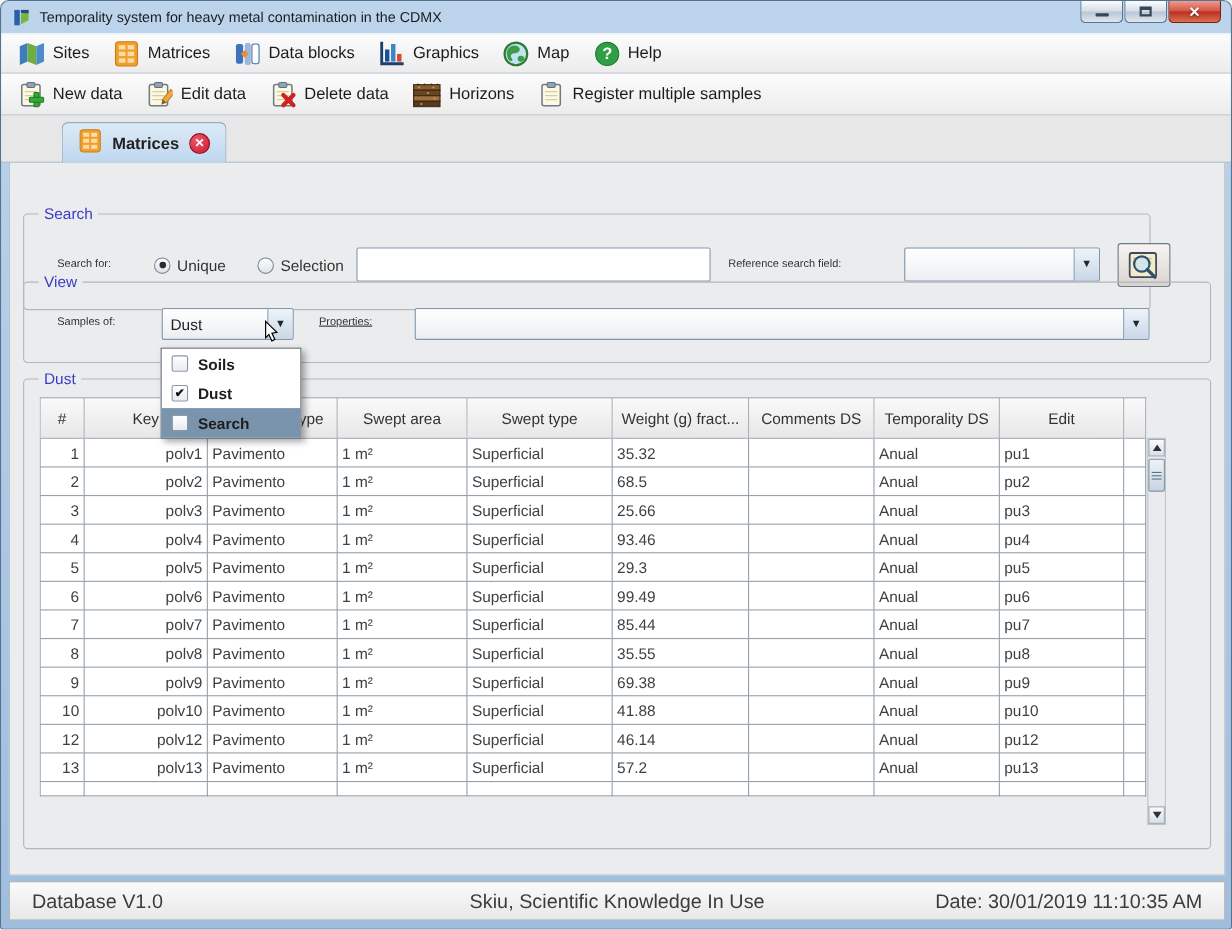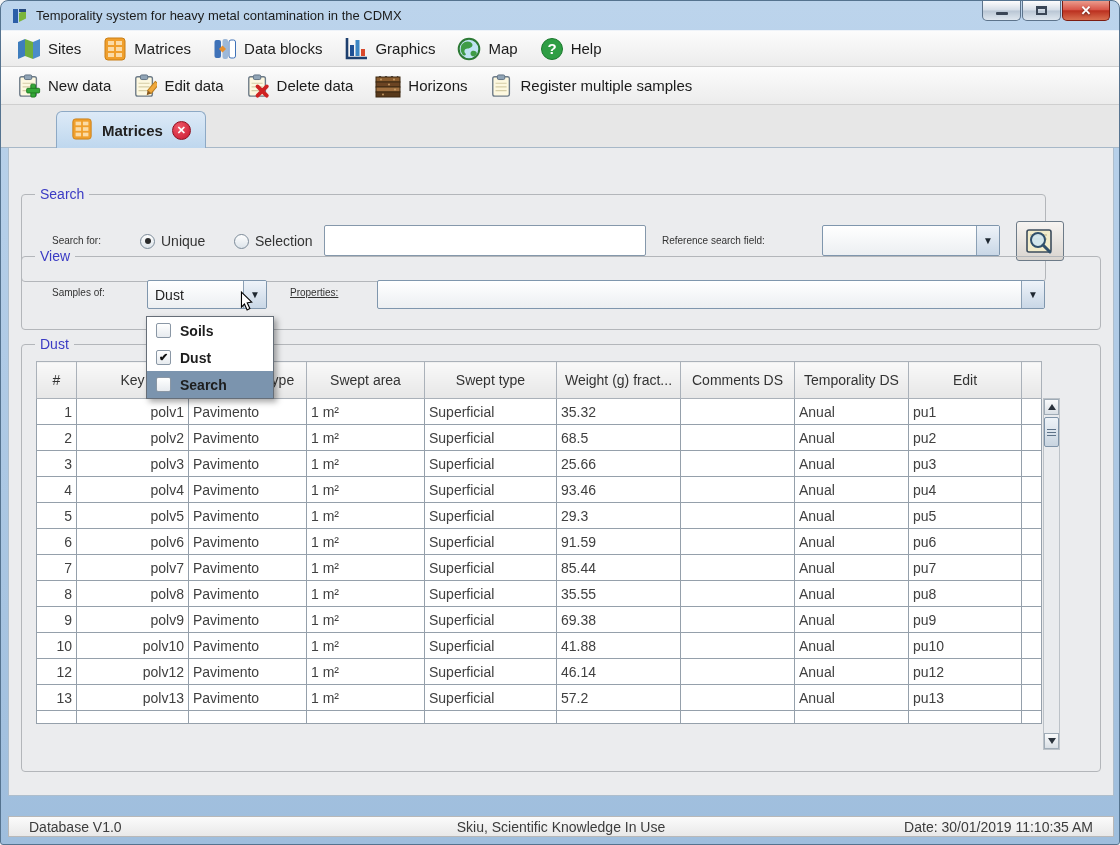--- a/index.html
+++ b/index.html
@@ -103,23 +103,23 @@
   .dd-item { display:flex; align-items:center; gap:9px; height:27px; padding:0 9px;
              font-size:14px; font-weight:700; color:#1d1d1d; cursor:default; }
   .dd-item.hl { background:#7b94ae; }
   .dd-cb { width:15px; height:15px; border:1px solid #8a97a5; border-radius:2px;
            background:linear-gradient(#ffffff,#e7ebef); font-size:11px; color:#111;
            display:flex; align-items:center; justify-content:center; flex:0 0 auto; }
 
   .cursor { position:absolute; z-index:30; }
 
   
-  .statusbar { position:absolute; left:7px; bottom:7px; width:1106px; height:21px;
+  .statusbar { position:absolute; left:7px; bottom:7px; width:1106px; height:36px;
                background:linear-gradient(#fbfbfb,#e8e8e8); border:1px solid #b8b8b8;
-               display:flex; align-items:center; font-size:14px; color:#3c3c3c; }
+               display:flex; align-items:center; font-size:18px; color:#3c3c3c; }
   .sb-left { position:absolute; left:20px; }
   .sb-center { position:absolute; left:0; right:0; text-align:center; }
   .sb-right { position:absolute; right:20px; }
 </style>
 </head>
 <body>
 
 <div class="win">
 
   <div class="titlebar">
@@ -451,21 +451,21 @@
                 <td>Anual</td>
                 <td>pu5</td>
                 <td></td>
               </tr>
               <tr>
                 <td class="al-r">6</td>
                 <td class="al-r">polv6</td>
                 <td>Pavimento</td>
                 <td>1 m²</td>
                 <td>Superficial</td>
-                <td>91.59</td>
+                <td>99.49</td>
                 <td></td>
                 <td>Anual</td>
                 <td>pu6</td>
                 <td></td>
               </tr>
               <tr>
                 <td class="al-r">7</td>
                 <td class="al-r">polv7</td>
                 <td>Pavimento</td>
                 <td>1 m²</td>

